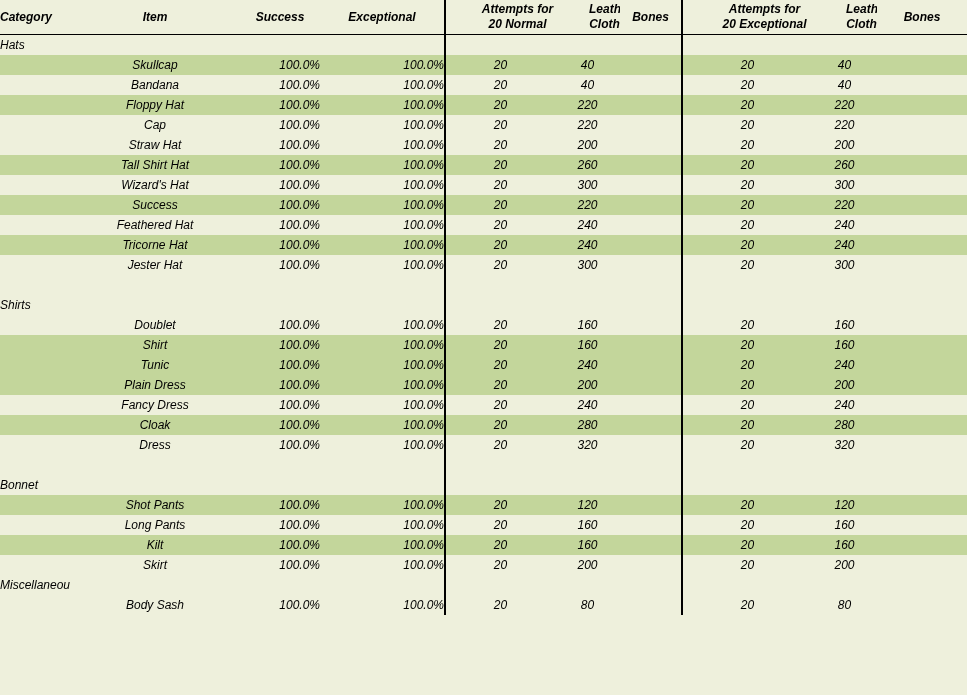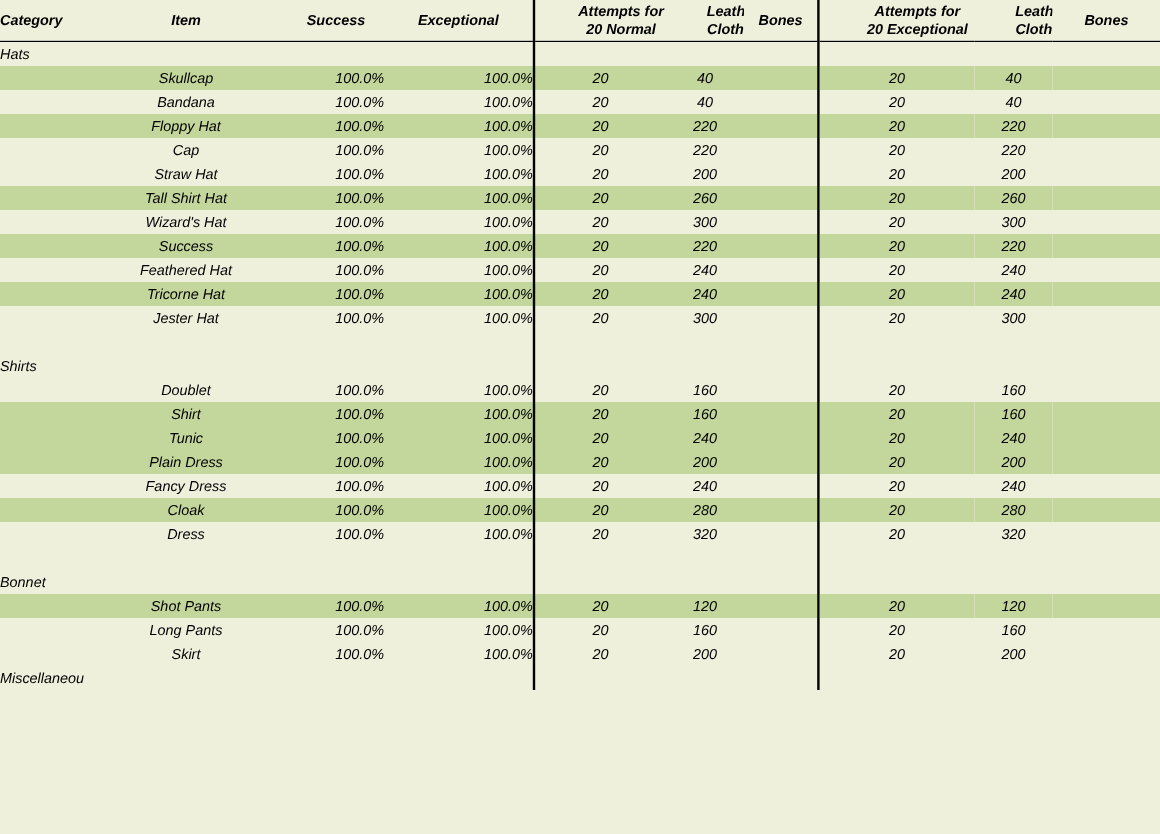--- a/index.html
+++ b/index.html
@@ -433,20 +433,32 @@
         <td class="col-item">Long Pants</td>
         <td class="pct">100.0%</td>
         <td class="pct">100.0%</td>
         <td class="num sep-left">20</td>
         <td class="num">160</td>
         <td class="num"></td>
         <td class="num sep-left">20</td>
         <td class="num">160</td>
         <td class="num"></td>
       </tr>
+      <tr class="alt">
+        <td class="col-category"></td>
+        <td class="col-item">Kilt</td>
+        <td class="pct">100.0%</td>
+        <td class="pct">100.0%</td>
+        <td class="num sep-left">20</td>
+        <td class="num">160</td>
+        <td class="num"></td>
+        <td class="num sep-left">20</td>
+        <td class="num">160</td>
+        <td class="num"></td>
+      </tr>
       <tr class="normal">
         <td class="col-category"></td>
         <td class="col-item">Skirt</td>
         <td class="pct">100.0%</td>
         <td class="pct">100.0%</td>
         <td class="num sep-left">20</td>
         <td class="num">200</td>
         <td class="num"></td>
         <td class="num sep-left">20</td>
         <td class="num">200</td>
@@ -455,16 +467,28 @@
       <tr class="normal">
         <td class="col-category">Miscellaneous</td>
         <td class="col-item"></td>
         <td class="pct"></td>
         <td class="pct"></td>
         <td class="num sep-left"></td>
         <td class="num"></td>
         <td class="num"></td>
         <td class="num sep-left"></td>
         <td class="num"></td>
+        <td class="num"></td>
+      </tr>
+      <tr class="normal">
+        <td class="col-category"></td>
+        <td class="col-item">Body Sash</td>
+        <td class="pct">100.0%</td>
+        <td class="pct">100.0%</td>
+        <td class="num sep-left">20</td>
+        <td class="num">80</td>
+        <td class="num"></td>
+        <td class="num sep-left">20</td>
+        <td class="num">80</td>
         <td class="num"></td>
       </tr>
     </tbody>
 </table>
 
 </body></html>

